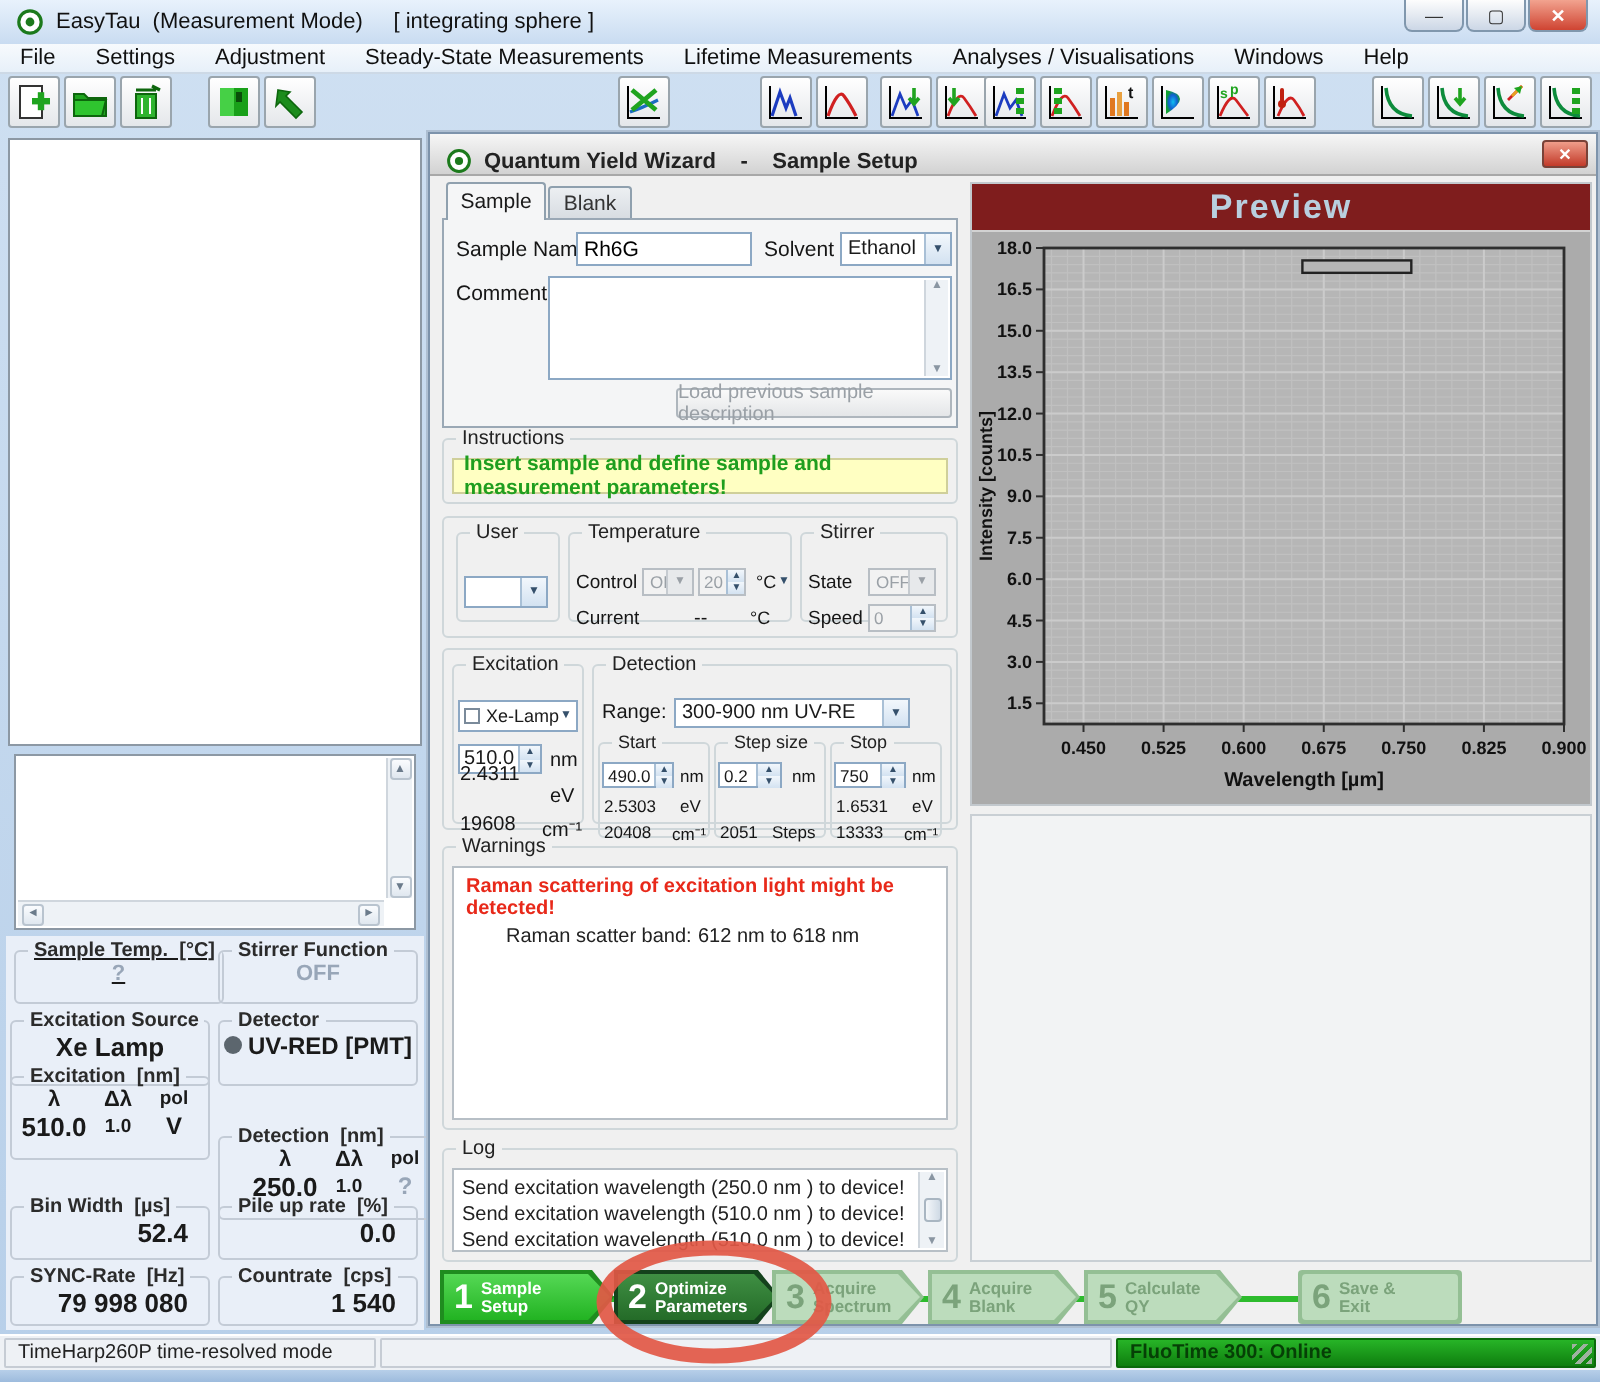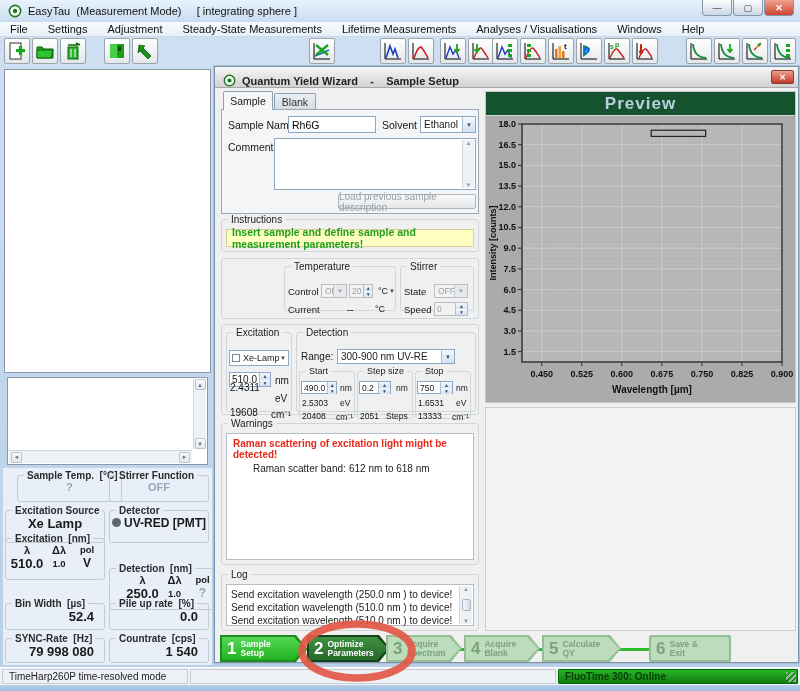--- a/index.html
+++ b/index.html
@@ -103,21 +103,21 @@
 
   .log-box { position:absolute; left:4px; right:4px; top:4px; bottom:4px; background:#fff; border:1px solid #b7bfc6; font-size:10px; }
   .log-lines { position:absolute; left:4px; top:3px; right:2px; line-height:13px; color:#222; }
 
   .btn { position:absolute; border:1px solid #aeb6bd; border-radius:2px;
     background:linear-gradient(180deg,#fafafa,#e4e6e8); font-size:10px; color:#9aa0a6;
     display:flex; align-items:center; justify-content:center; }
 
   
   .preview-panel { position:absolute; left:270px; top:24px; width:311px; height:312px; border:1px solid #c2c8cd; background:#ababab; }
-  .preview-head { position:absolute; left:0; right:0; top:0; height:24px; background:#14532d; border-bottom:1px solid #d2d2d2;
+  .preview-head { position:absolute; left:0; right:0; top:0; height:24px; background:#7f1d1d; border-bottom:1px solid #d2d2d2;
     display:flex; align-items:center; justify-content:center; }
   .preview-title { font-size:17px; font-weight:bold; color:#b9cfdf; letter-spacing:1px; }
   .empty-panel { position:absolute; left:270px; top:340px; width:311px; height:224px; border:1px solid #c9cfd4; background:#f2f3f4; }
 
   
   .wizard { position:absolute; left:0; top:568px; width:585px; height:29px; }
   .wline { position:absolute; left:8px; width:508px; top:13px; height:3px; background:#2dbb2d; }
   .step { position:absolute; top:0; height:27px; }
   .step .shape,.step .inner { position:absolute; clip-path:polygon(0 0,calc(100% - 11px) 0,100% 50%,calc(100% - 11px) 100%,0 100%); }
   .step .shape { inset:0; }
@@ -335,21 +335,21 @@
       <div class="sb-arrow">▲</div>
       <div class="sb-arrow">▼</div>
     </div>
     <div class="scroll-strip-h">
       <div class="sb-arrow">◄</div>
       <div class="sb-arrow">►</div>
     </div>
   </div>
 
   <div class="status-area">
-    <fieldset class="sgrp" style="left:14px; top:2px; width:100px; height:32px;">
+    <fieldset class="sgrp" style="left:4px; top:2px; width:100px; height:32px;text-decoration:underline;">
       <legend>Sample Temp.  [°C]</legend>
       <div class="sval dim">?</div>
     </fieldset>
     <fieldset class="sgrp" style="left:106px; top:2px; width:100px; height:32px;">
       <legend>Stirrer Function</legend>
       <div class="sval dim">OFF</div>
     </fieldset>
     <fieldset class="sgrp" style="left:2px; top:37px; width:100px; height:38px;">
       <legend>Excitation Source</legend>
       <div class="sval big">Xe Lamp</div>
@@ -441,20 +441,27 @@
     </div>
 
     <fieldset class="dgrp" style="left:6px; top:147px; width:258px; height:38px;">
       <legend>Instructions</legend>
       <div class="instr-box">
         <span class="instr-text">Insert sample and define sample and measurement parameters!</span>
       </div>
     </fieldset>
 
     <div class="plainbox" style="left:6px; top:191px; width:258px; height:61px;">
+      <fieldset class="dgrp" style="left:6px; top:2px; width:52px; height:50px;">
+        <legend>User</legend>
+        <div class="dd" style="left:3px; top:16px; width:42px; height:16px;">
+          <span class="dtxt"></span>
+            <span class="darr">▼</span>
+        </div>
+      </fieldset>
       <fieldset class="dgrp" style="left:62px; top:2px; width:112px; height:50px;">
         <legend>Temperature</legend>
         <span class="lbl" style="left:3px; top:14px; font-size:9.5px;">Control</span>
         <div class="dd disabled" style="left:36px; top:12px; width:26px; height:14px;">
           <span class="dtxt" style="font-size:8.5px;">OFF</span>
             <span class="darr">▼</span>
         </div>
         <div class="spin disabled" style="left:64px; top:12px; width:24px; height:14px;">
           <span class="stxt" style="font-size:8.5px;">20</span>
           <span class="sbtns">

